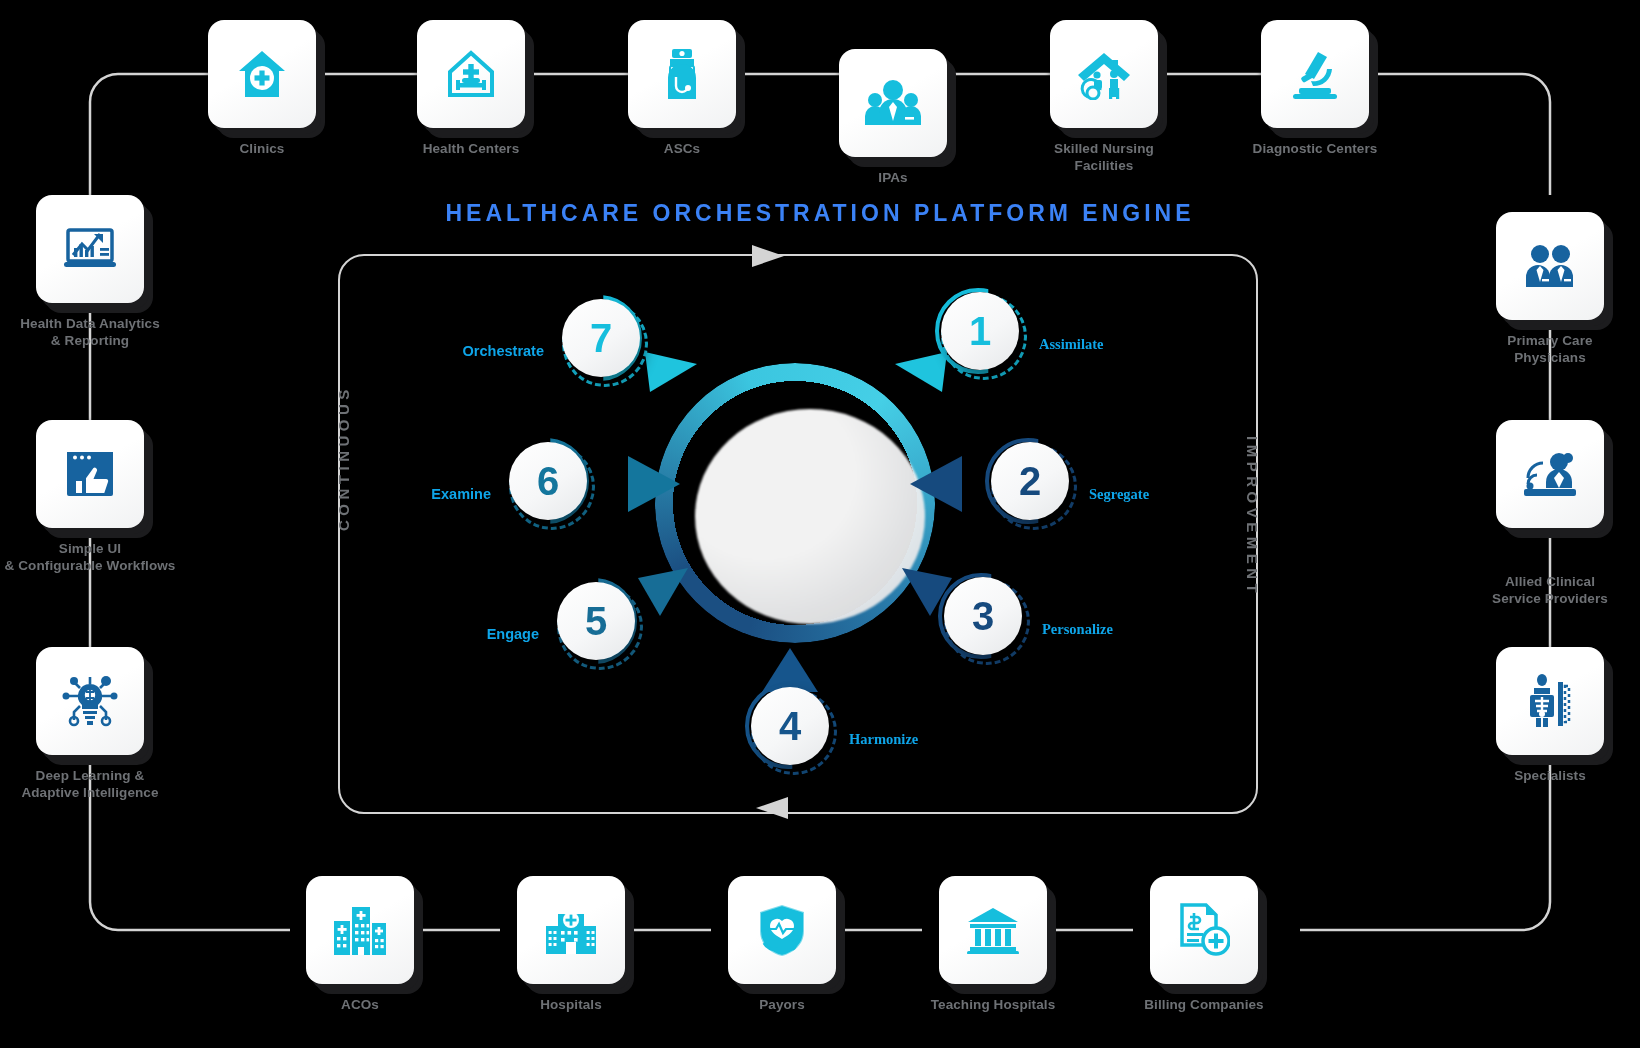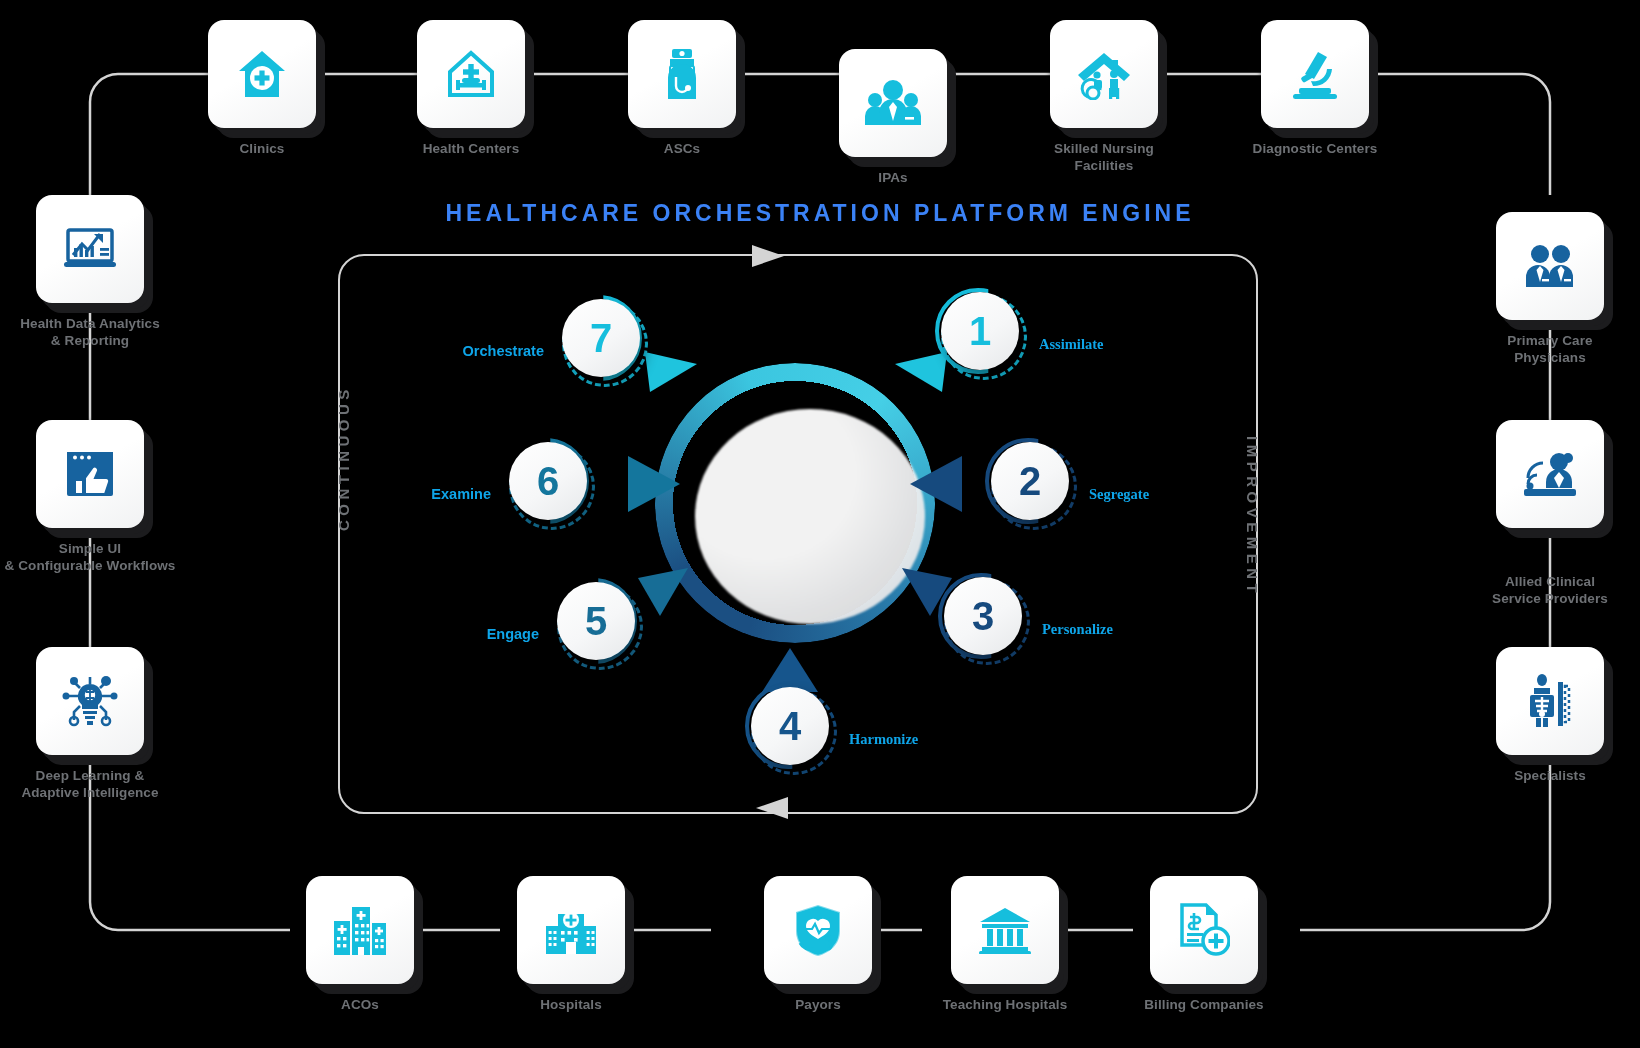--- a/index.html
+++ b/index.html
@@ -596,37 +596,37 @@
               <rect x="47.5" y="31" width="3" height="3"></rect>
             <rect x="42.6" y="37" width="3" height="3"></rect>
               <rect x="47.5" y="37" width="3" height="3"></rect>
           </g>
         </svg>
       </span>
     </div>
     <div class="node-label">Hospitals</div>
   </div>
 
-  <div class="node" style="left:728px; top:876px;margin-left:36px;">
+  <div class="node" style="left:728px; top:876px;">
     <div class="card">
       <span>
         <svg width="52" height="54" viewBox="0 0 52 54" fill="#16bedd">
           <path d="M26 2 L48 9 v19 c0 14 -11 22 -22 25 C15 50 4 42 4 28 V9z"></path>
           <path d="M26 2 L48 9 v19 c0 14 -11 22 -22 25 C15 50 4 42 4 28 V9z" fill="none" stroke="#fff" stroke-width="2" opacity=".45"></path>
           <path d="M26 18 a7 7 0 0 1 12 5 c0 6 -7 10 -12 13 -5 -3 -12 -7 -12 -13 a7 7 0 0 1 12 -5z" fill="#fff"></path>
           <path d="M14 26 h6 l3 -5 4 9 3 -4 h8" stroke="#16bedd" stroke-width="2.2" fill="none"></path>
           <path d="M8 40 a12 12 0 0 0 14 6 h14 a3 3 0 0 0 0 -6 h-9" stroke="#16bedd" stroke-width="3" fill="none"></path>
           <rect x="33" y="33" width="10" height="4" rx="1" transform="rotate(-12 38 35)"></rect>
         </svg>
       </span>
     </div>
     <div class="node-label">Payors</div>
   </div>
 
-  <div class="node" style="left:939px; top:876px;margin-left:12px;">
+  <div class="node" style="left:939px; top:876px;">
     <div class="card">
       <span>
         <svg width="54" height="48" viewBox="0 0 54 48" fill="#16bedd">
           <path d="M27 2 L52 16 H2z"></path>
           <rect x="4" y="18" width="46" height="4"></rect>
           <rect x="9" y="23" width="6" height="17"></rect>
           <rect x="19" y="23" width="6" height="17"></rect>
           <rect x="29" y="23" width="6" height="17"></rect>
           <rect x="39" y="23" width="6" height="17"></rect>
           <rect x="4" y="41" width="46" height="4"></rect>

